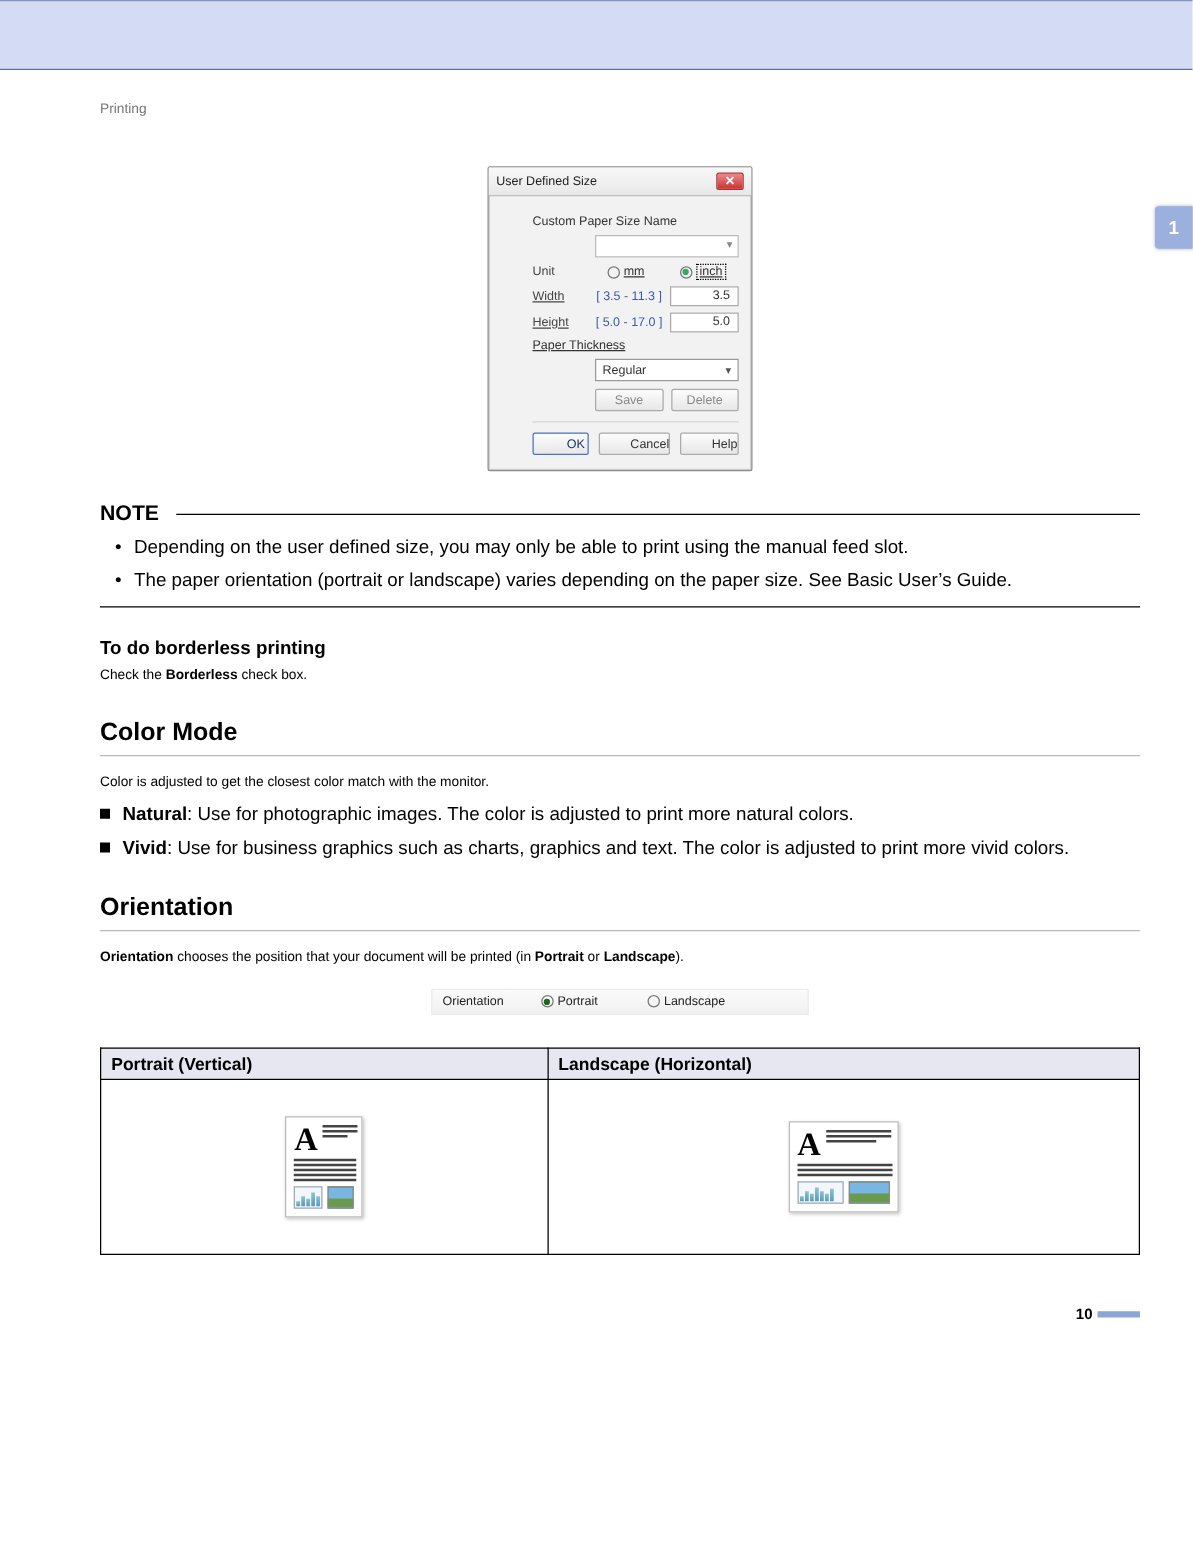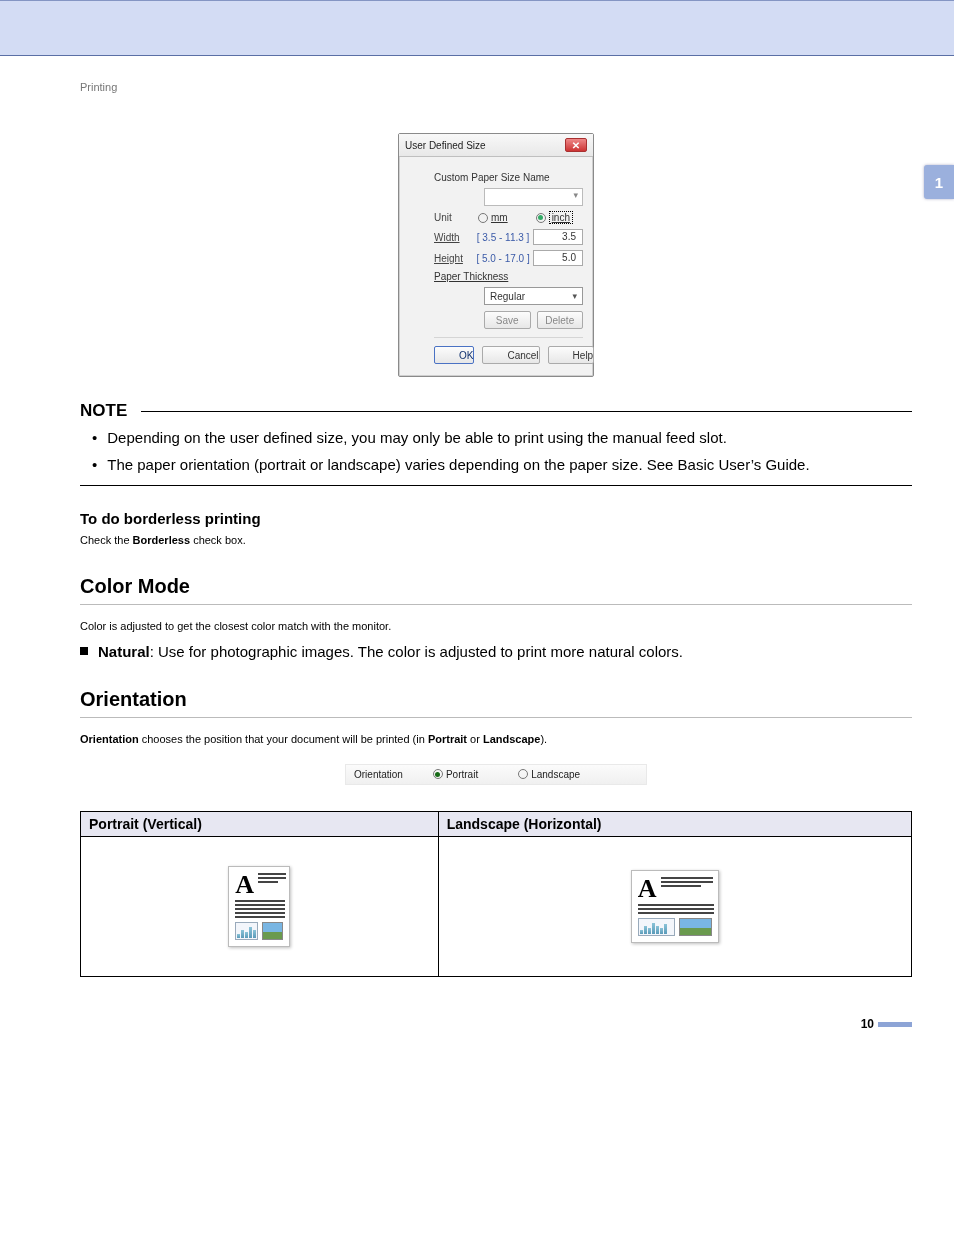--- a/index.html
+++ b/index.html
@@ -6,21 +6,21 @@
   body { font-family: Arial, Helvetica, sans-serif; font-size: 15px; color: #000; background: #fff; width: 954px; }
   .top-header { height: 55px; background: #d3dcf4; border-top: 1px solid #8495c3; }
   .top-rule { border: 0; border-top: 1px solid #5a6fa5; margin: 0; }
   .content { padding: 25px 42px 0 80px; }
   .breadcrumb { font-size: 11px; color: #777; margin-bottom: 40px; }
   .page-tab { position: absolute; right: 0; top: 165px; width: 30px; height: 34px; background: #9bb0dd; color: #fff; display: flex; align-items: center; justify-content: center; font-weight: bold; font-size: 15px; border-radius: 3px 0 0 3px; box-shadow: 0 0 3px rgba(120,120,160,0.6);}
   .page-wrap { position: relative; }
 
   
   .dialog {
-    width: 196px; margin: 0 auto 20px auto;
+    width: 212px; margin: 0 auto 20px auto;
     border: 1px solid #8a8a8a; border-radius: 2px;
     background: #f2f2f2;
     font-size: 10px; color: #333;
     box-shadow: 0 0 0 1px #cfcfcf inset;
   }
   .dialog-title {
     display: flex; justify-content: space-between; align-items: center;
     padding: 4px 6px;
     background: linear-gradient(#f8f8f8,#e8e8e8);
     border-bottom: 1px solid #bfbfbf;
@@ -185,20 +185,21 @@
   <div class="sub-h">To do borderless printing</div>
   <p class="body">
     <span>Check the </span><b>Borderless</b><span> check box.</span>
   </p>
 
   <h2 class="section">Color Mode</h2>
   <div class="thin-rule"></div>
   <p class="body">Color is adjusted to get the closest color match with the monitor.</p>
   <ul class="squares">
     <li><b>Natural</b><span>: Use for photographic images. The color is adjusted to print more natural colors.</span></li>
+    <li><b>Vivid</b><span>: Use for business graphics such as charts, graphics and text. The color is adjusted to print more vivid colors.</span></li>
   </ul>
 
   <h2 class="section">Orientation</h2>
   <div class="thin-rule"></div>
   <p class="body">
     <b>Orientation</b><span> chooses the position that your document will be printed (in </span><b>Portrait</b><span> or </span><b>Landscape</b><span>).</span>
   </p>
 
   <div class="orient-snippet">
     <span>Orientation</span>

